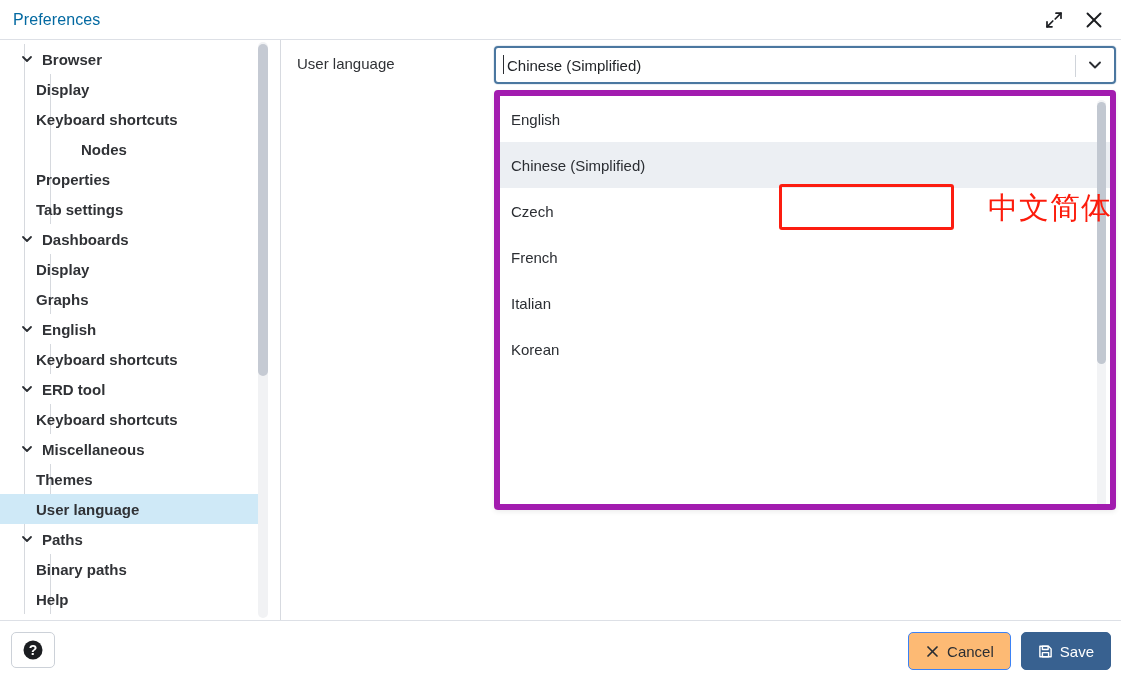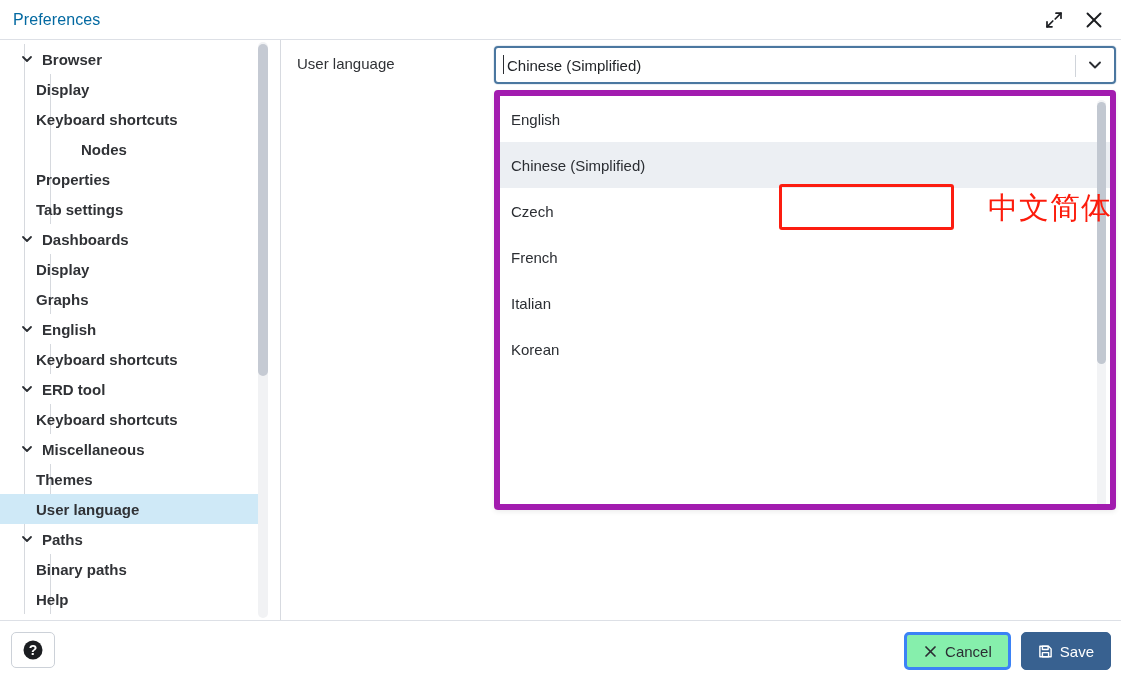--- a/index.html
+++ b/index.html
@@ -277,22 +277,22 @@
     height: 38px;
     border-radius: 5px;
     display: flex; align-items: center;
     gap: 7px;
     padding: 0 16px;
     font-size: 15px;
     cursor: pointer;
     white-space: nowrap;
   }
   .btn-cancel {
-    background: #86efac;
-    border: 3px solid #3b82f6;
+    background: #fdba74;
+    border: 1px solid #3b82f6;
     color: #2b2e33;
     align-items: center;
   }
   .btn-save {
     background: #386190;
     border: 1px solid #386190;
     color: #ffffff;
   }
 </style>
 </head>

